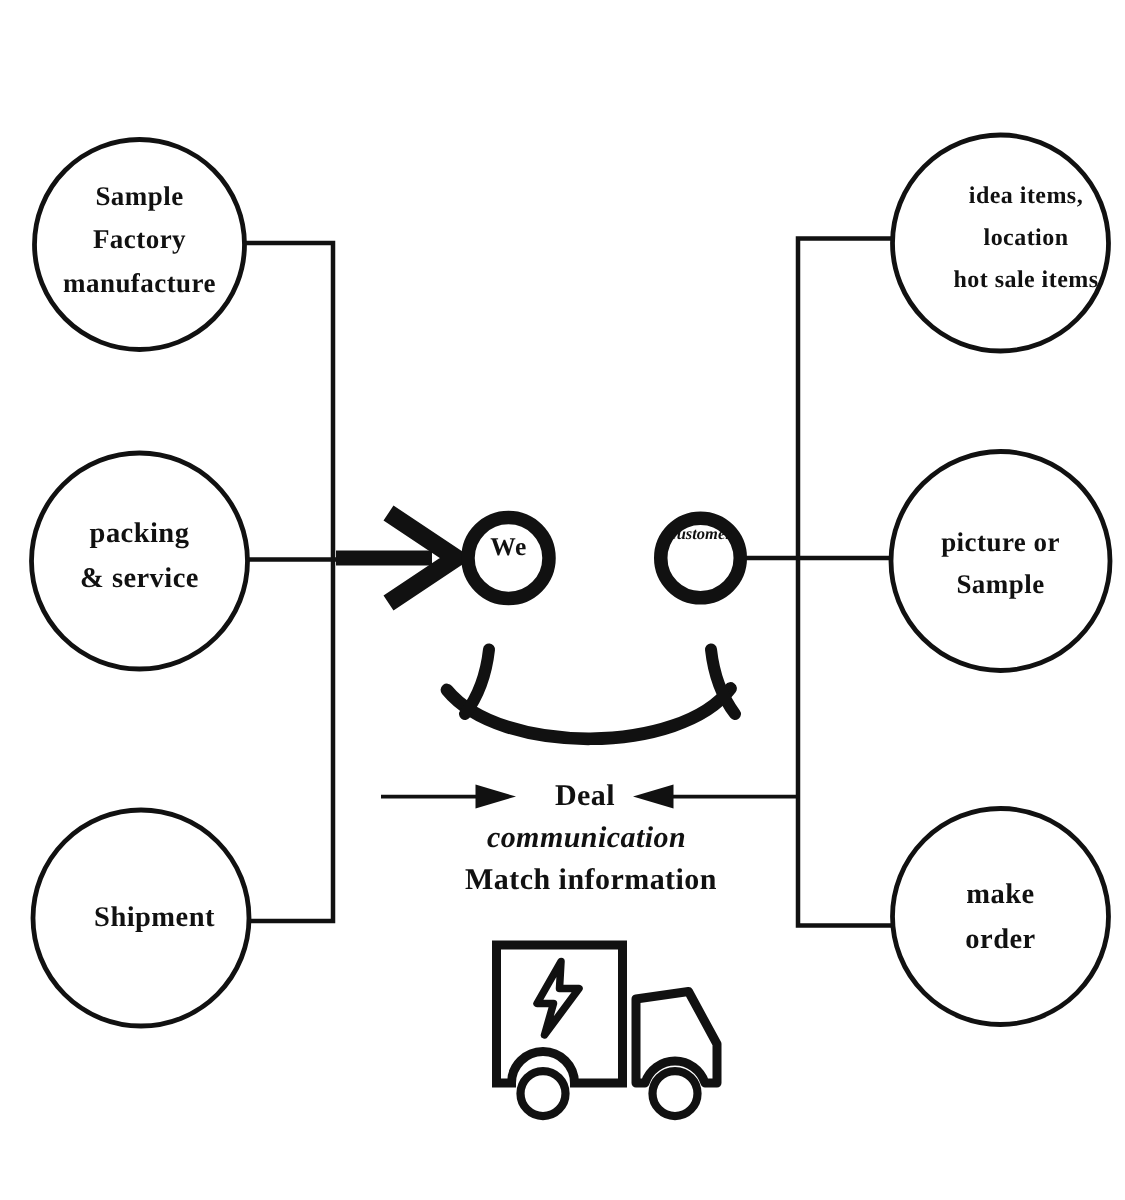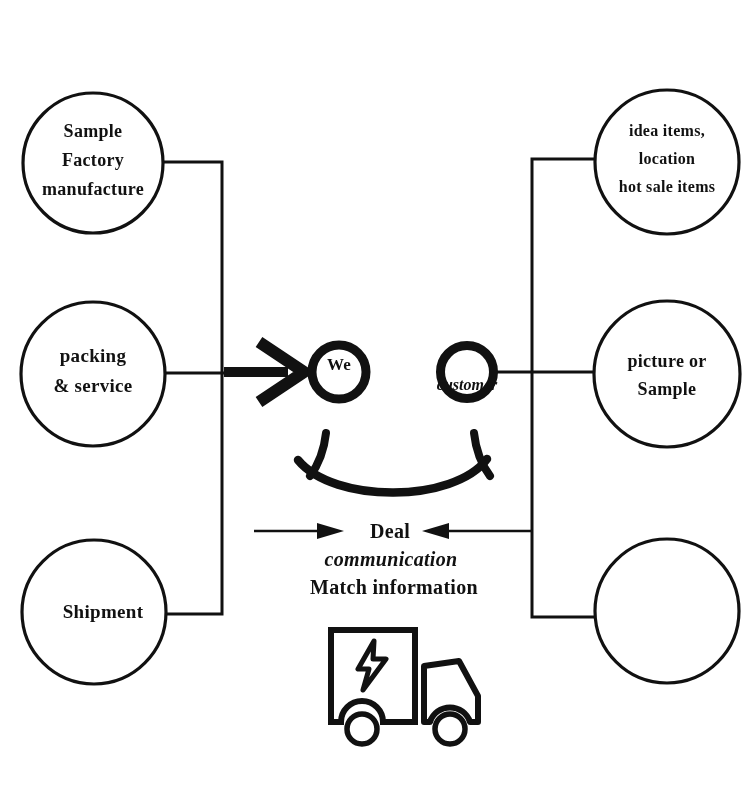--- a/index.html
+++ b/index.html
@@ -17,25 +17,25 @@
     transform: translate(-50%, -50%);
     text-align: center;
     color: #111111;
     font-weight: bold;
     white-space: nowrap;
     letter-spacing: 0.3px;
   }
   .lbl-choose   { left: 93px;  top: 160px; font-size: 18px; line-height: 29px; }
   .lbl-packing  { left: 93px;  top: 371px; font-size: 19px; line-height: 30px; }
   .lbl-shipment { left: 103px;  top: 612px; font-size: 19px; }
-  .lbl-idea     { left: 667px; top: 159px; font-size: 16px; line-height: 28px; text-align: center; }
+  .lbl-idea     { left: 684px; top: 159px; font-size: 16px; line-height: 28px; text-align: center; }
   .lbl-picture  { left: 667px; top: 375px; font-size: 18px; line-height: 28px; }
   .lbl-make     { left: 667px; top: 612px; font-size: 19px; line-height: 30px; }
   .lbl-we       { left: 339px; top: 365px; font-size: 17px; }
-  .lbl-customer { left: 467px; top: 385px; font-size: 16px; font-style: italic; letter-spacing: 0; }
+  .lbl-customer { left: 467px; top: 356px; font-size: 11px; font-style: italic; letter-spacing: 0; }
   .lbl-deal     { left: 390px; top: 531px; font-size: 20px; }
   .lbl-comm     { left: 391px; top: 559px; font-size: 20px; font-style: italic; }
   .lbl-match    { left: 394px; top: 587px; font-size: 20px; text-align: right; }
 </style>
 </head>
 <body>
 
 <div class="diagram">
 
   <svg width="750" height="800" viewBox="0 0 750 800">
@@ -107,20 +107,24 @@
     <div>idea items,</div>
     <div>location</div>
     <div>hot sale items</div>
   </div>
 
   <div class="label lbl-picture">
     <div>picture or</div>
     <div>Sample</div>
   </div>
 
+  <div class="label lbl-make">
+    <div>make</div>
+    <div>order</div>
+  </div>
 
   <div class="label lbl-we">We</div>
   <div class="label lbl-customer">customer</div>
   <div class="label lbl-deal">Deal</div>
   <div class="label lbl-comm">communication</div>
   <div class="label lbl-match">Match information</div>
 
 </div>
 
 </body></html>

